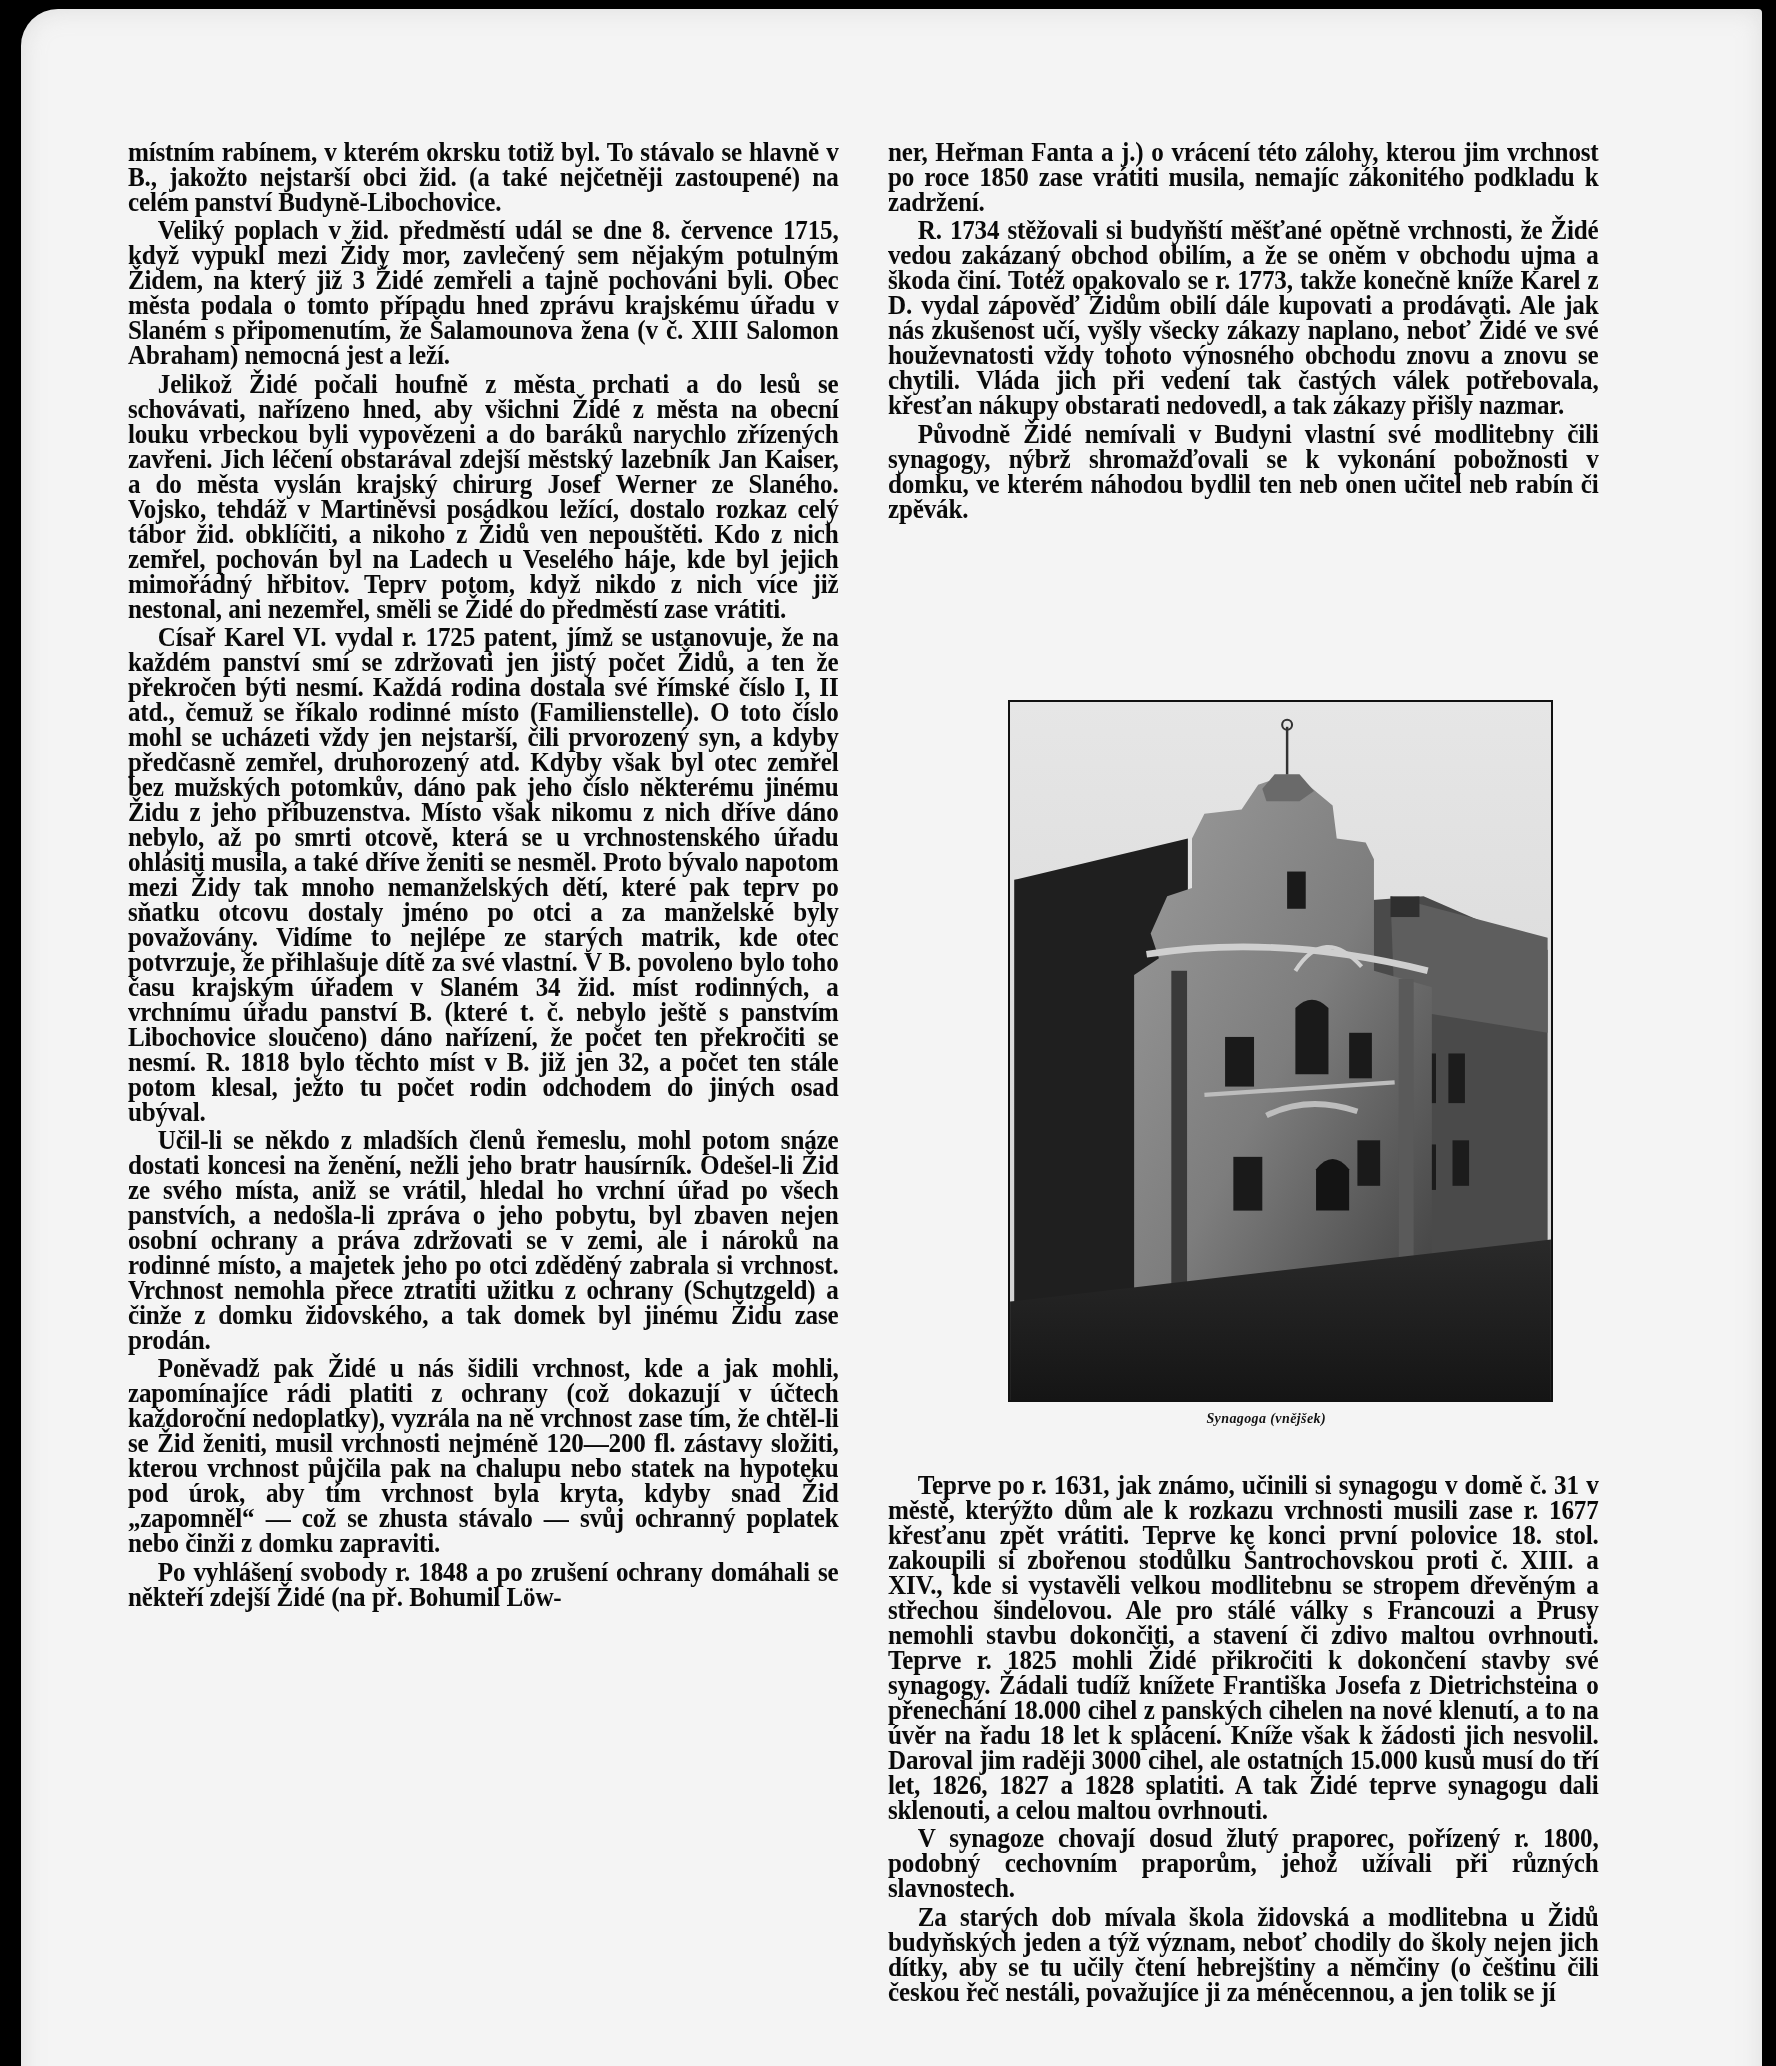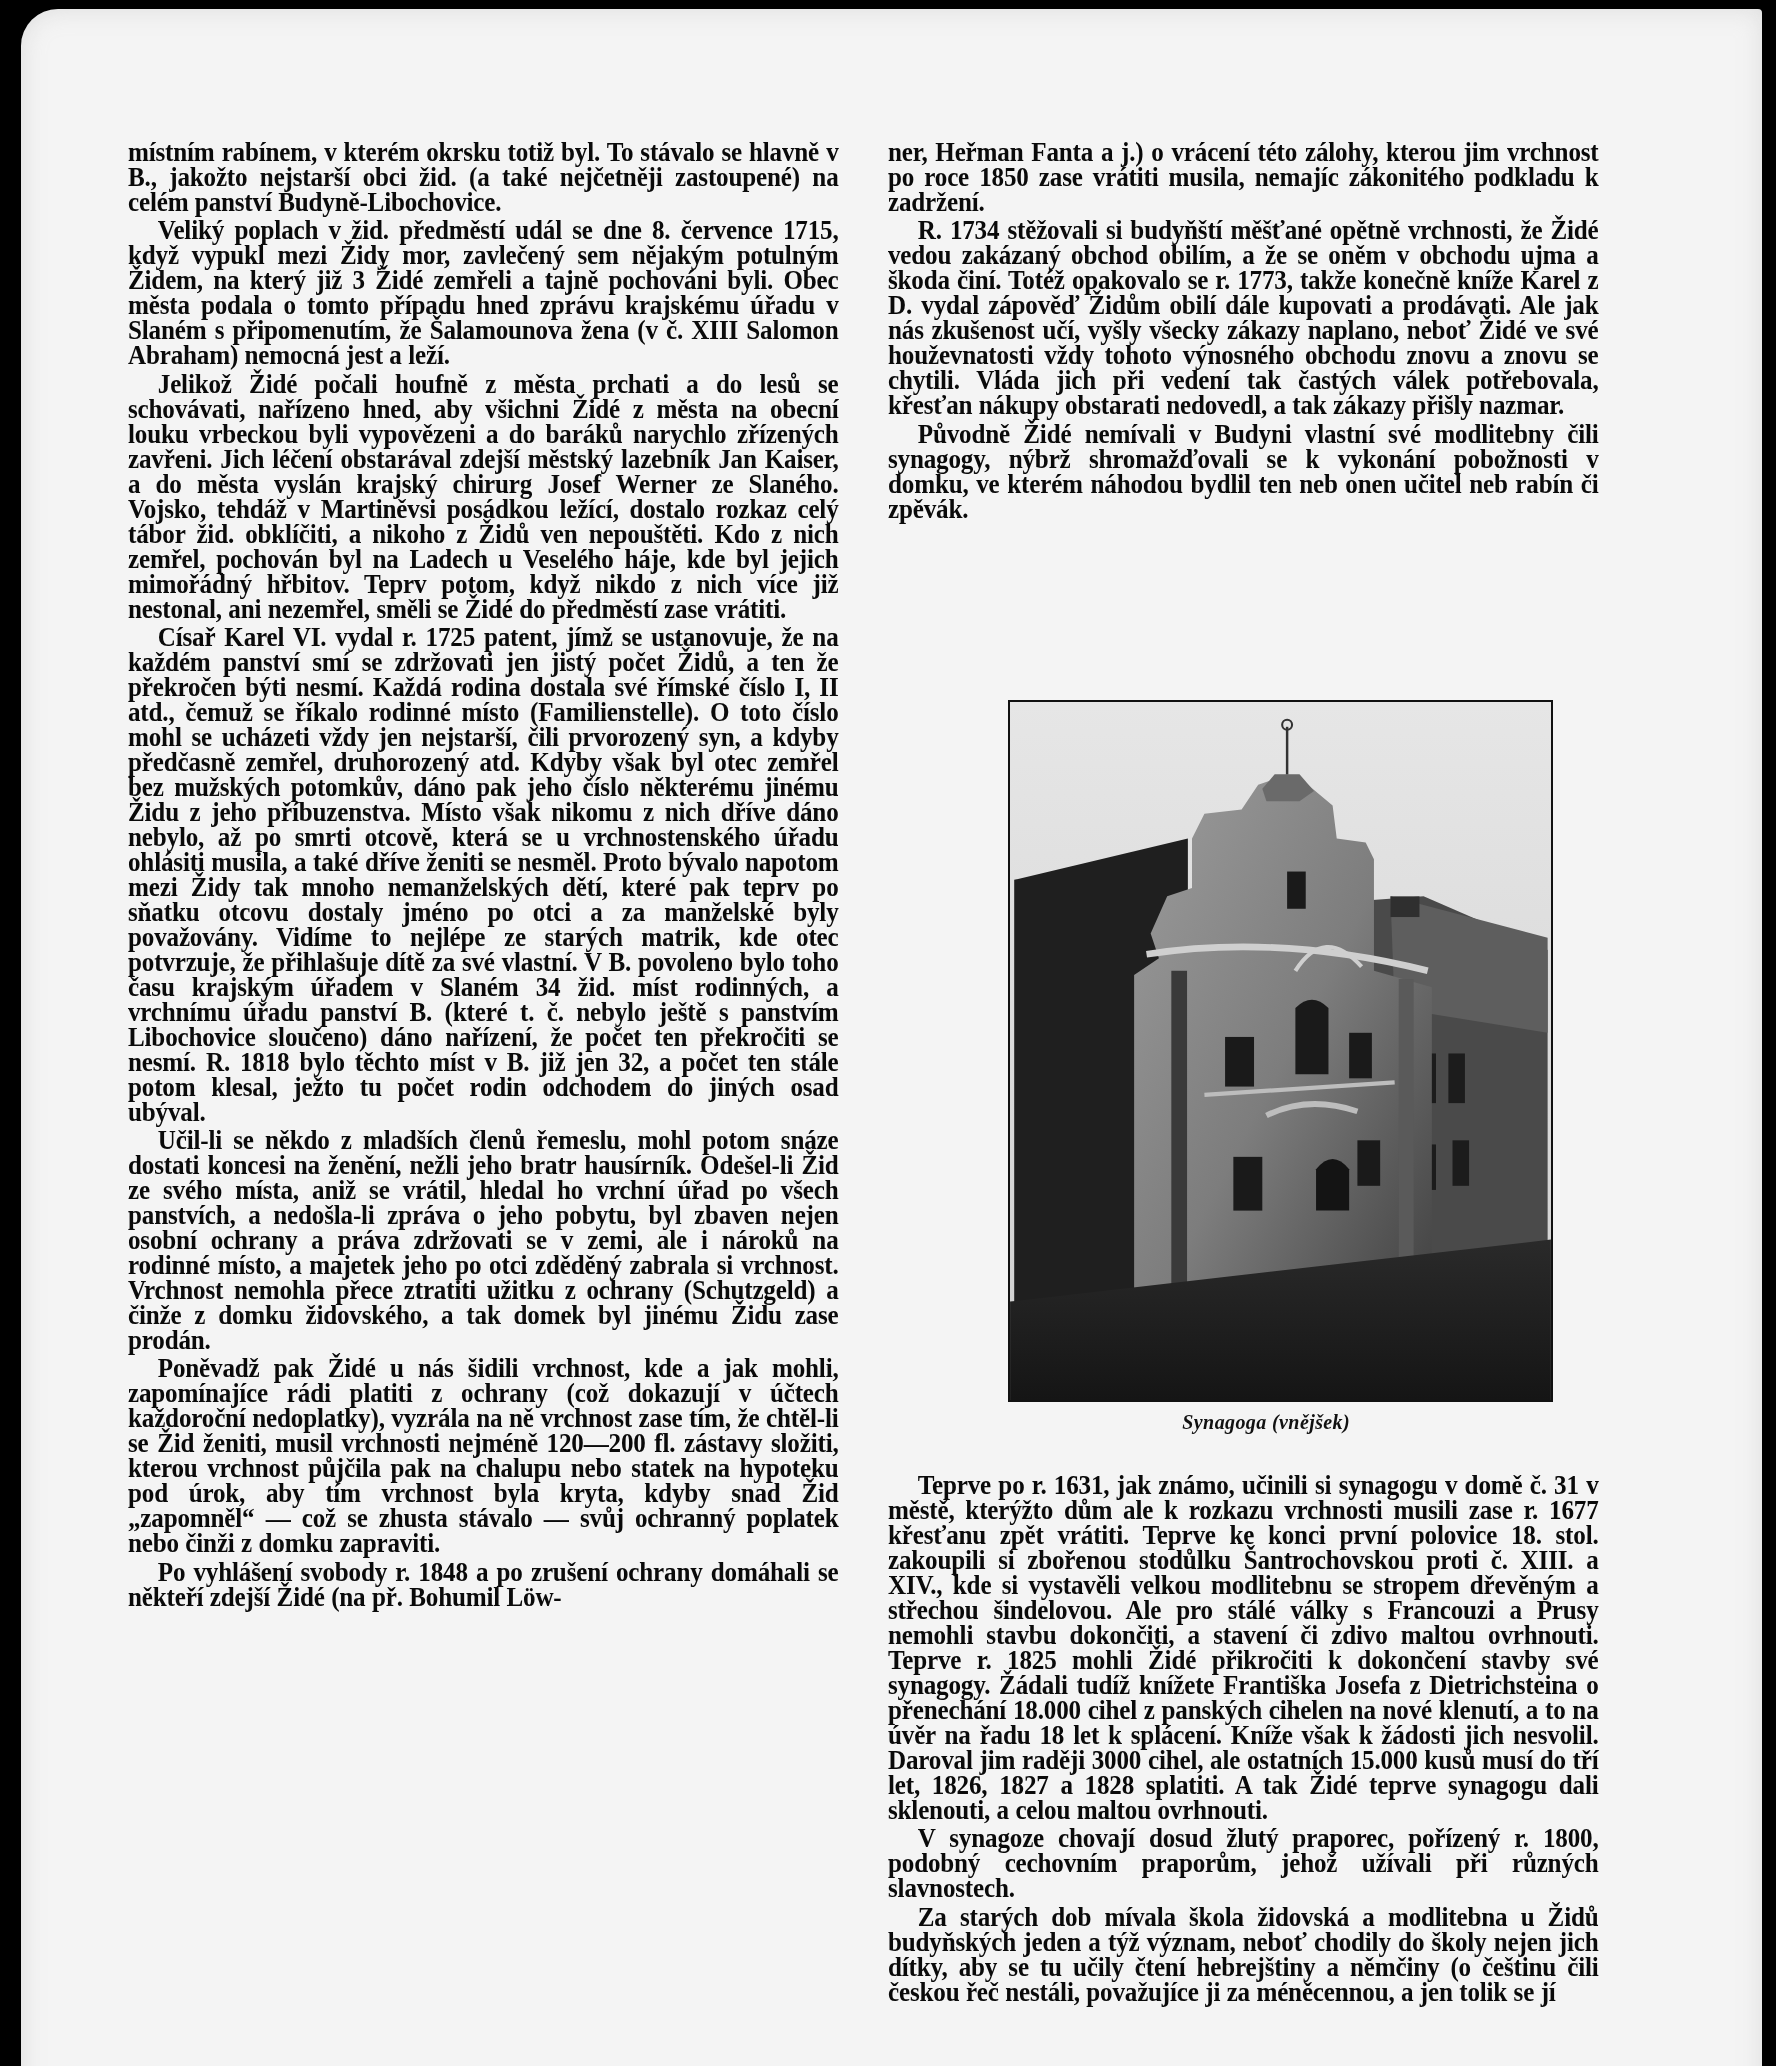--- a/index.html
+++ b/index.html
@@ -48,21 +48,21 @@
     box-sizing: border-box;
     position: relative;
     background: #d8d8d8;
     overflow: hidden;
   }
   .caption {
     margin-top: 9px;
     text-align: center;
     font-style: italic;
     font-weight: bold;
-    font-size: 20px;
+    font-size: 14px;
     color: #111;
     letter-spacing: 0.4px;
     padding-right: 33px;
   }
 </style>
 </head>
 <body>
 
 <div class="page">
 

